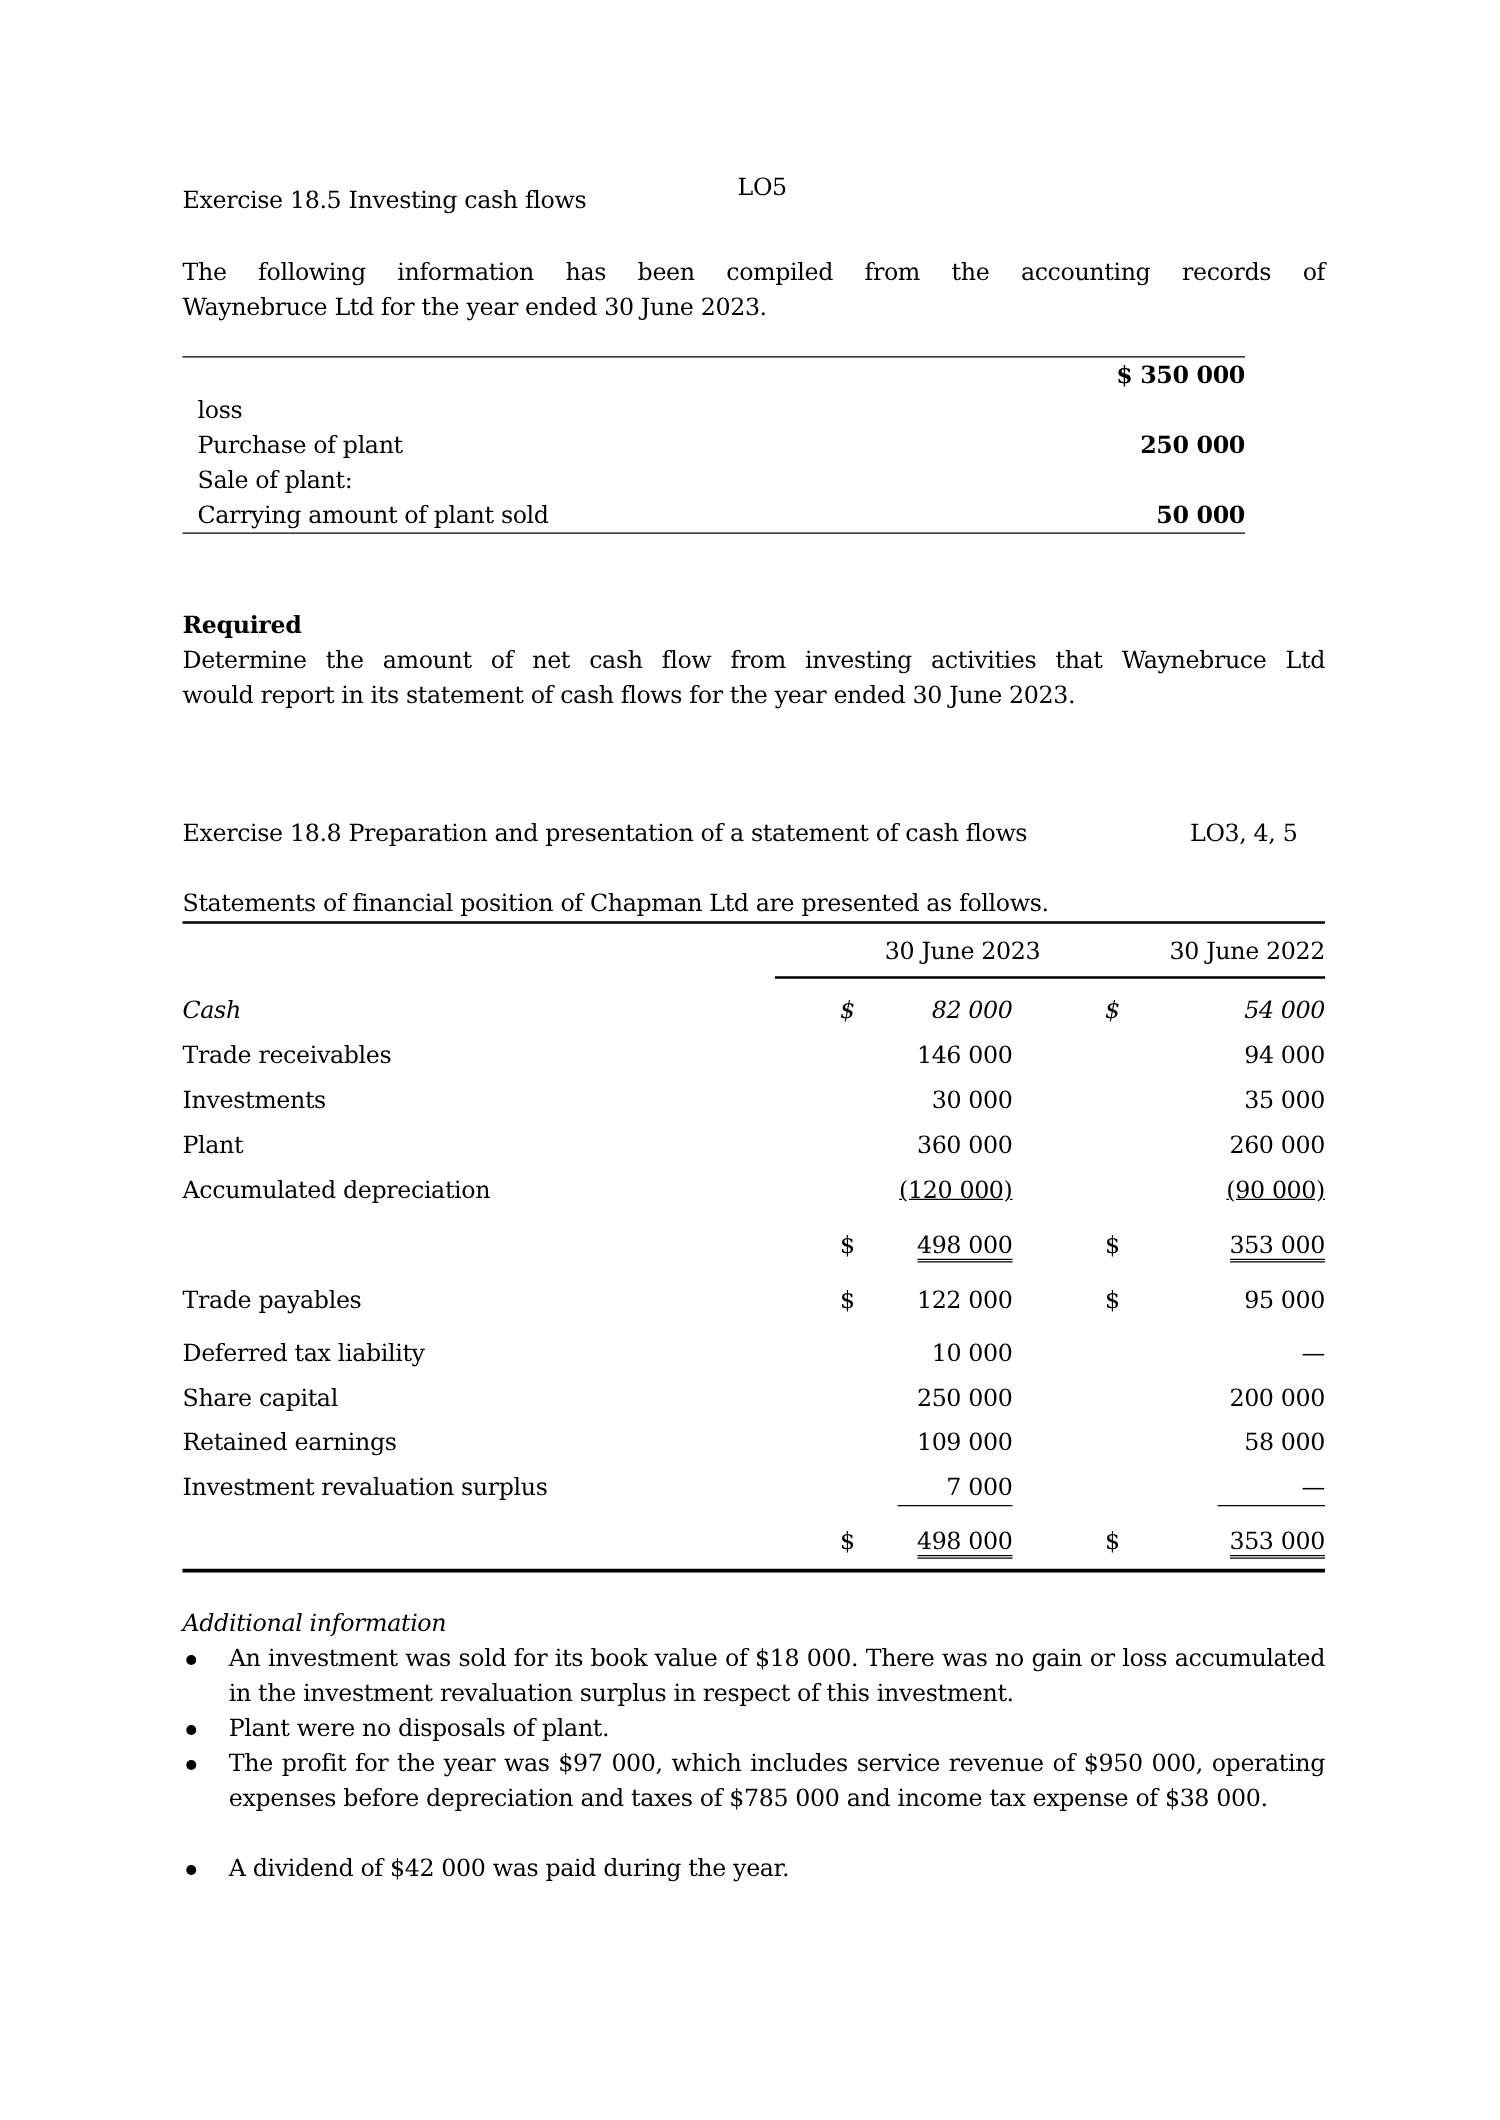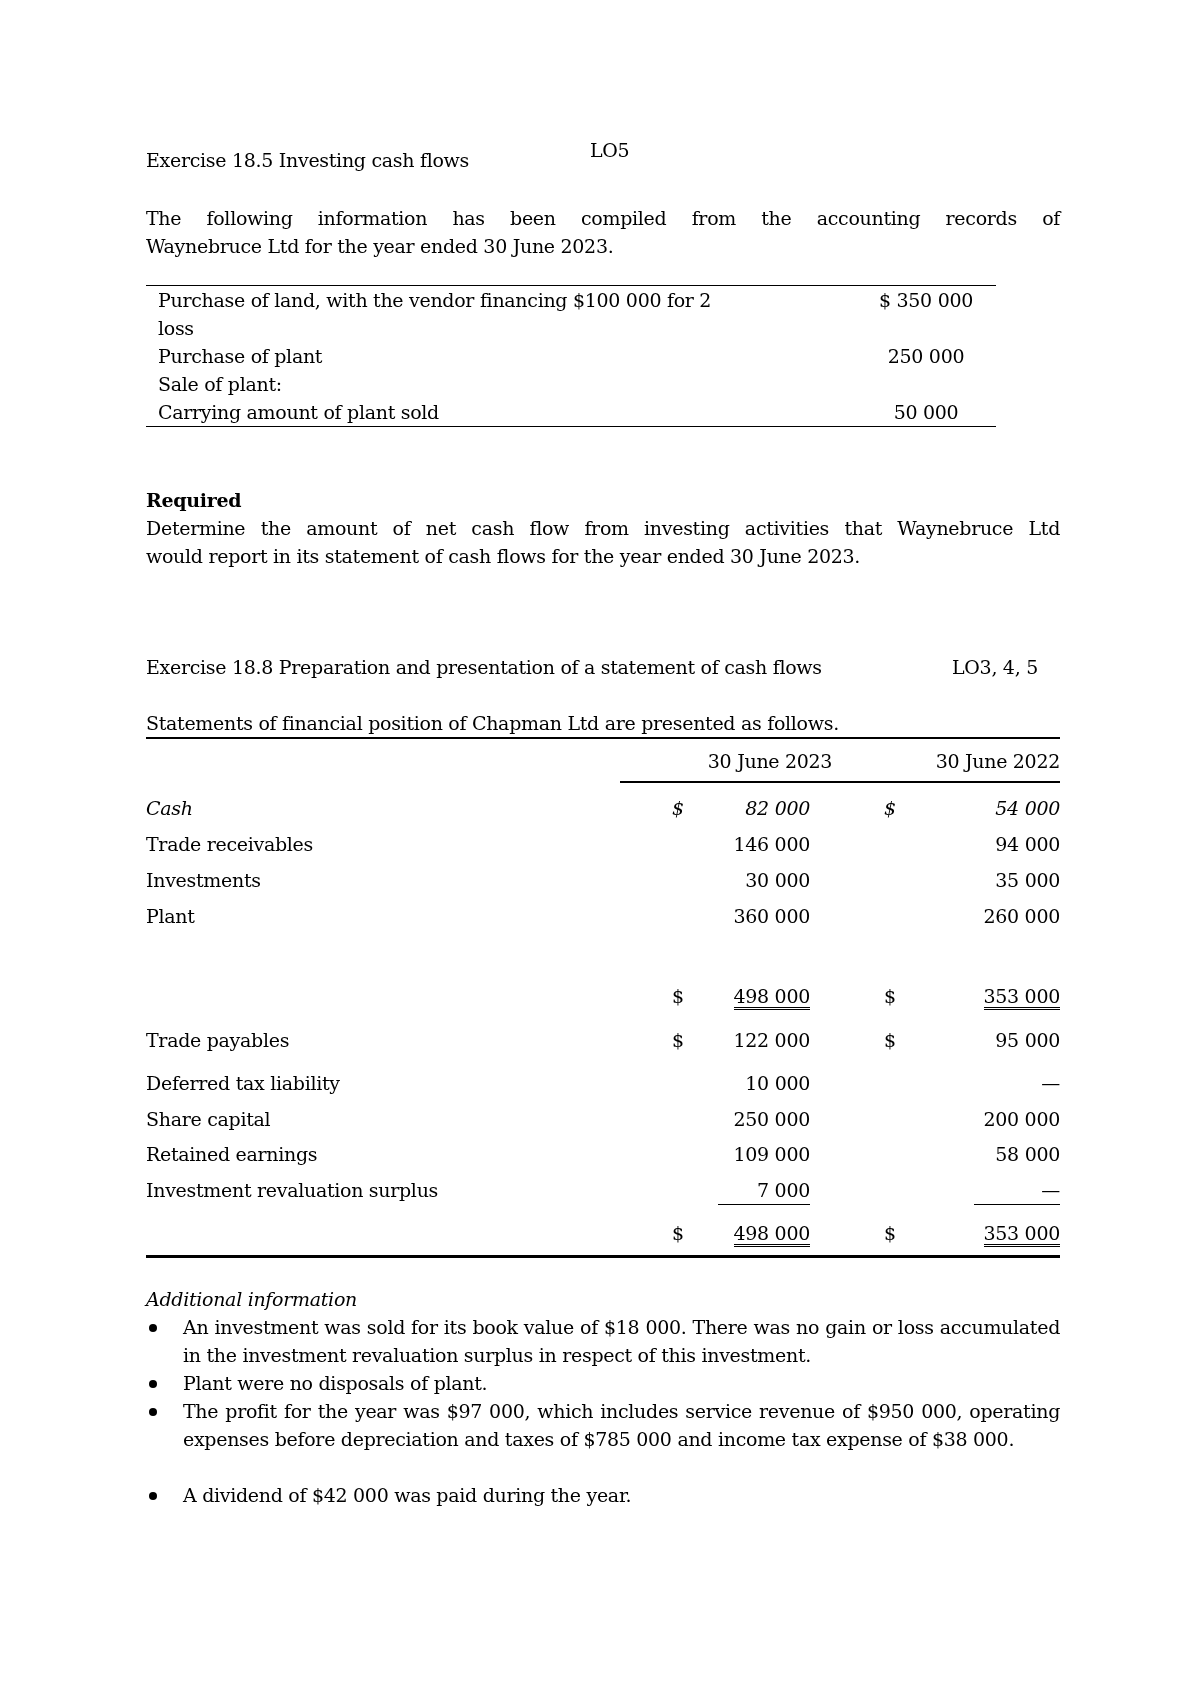--- a/index.html
+++ b/index.html
@@ -6,21 +6,21 @@
   body { width: 1200px; height: 1696px; position: relative; overflow: hidden;
          font-family: "DejaVu Serif", "Liberation Serif", serif; color: #000; }
   .page { position: absolute; left: 0; top: 0; width: 1200px; height: 1696px; }
   .txt { position: absolute; font-size: 19px; line-height: 28px; white-space: nowrap; letter-spacing: -0.3px; }
   .just { position: absolute; font-size: 19px; line-height: 28px; text-align: justify; text-align-last: justify; letter-spacing: -0.3px; }
 
   
   .t1 { position: absolute; left: 146px; top: 285px; width: 850px; border-top: 1.5px solid #000; border-bottom: 1.5px solid #000; }
   .t1-row { position: relative; height: 28px; font-size: 19px; line-height: 28px; letter-spacing: -0.3px; }
   .t1-label { position: absolute; left: 12px; white-space: nowrap; }
-  .t1-val { position: absolute; right: 0; width: 140px; text-align: center; white-space: nowrap; }
+  .t1-val { position: absolute; right: 0; width: 140px; text-align: right; white-space: nowrap; font-weight: bold; }
 
   
   .t2-title { position: absolute; left: 146px; top: 709px; width: 914px; font-size: 19px; line-height: 28px; letter-spacing: -0.3px; border-bottom: 2px solid #000; white-space: nowrap; }
   .hdr { position: absolute; top: 747px; font-size: 19px; line-height: 28px; text-align: center; letter-spacing: -0.3px; white-space: nowrap; }
   .hdr-rule { position: absolute; left: 620px; top: 781px; width: 440px; border-top: 2px solid #000; }
   .t2-row { position: absolute; left: 146px; width: 914px; height: 28px; font-size: 19px; line-height: 28px; letter-spacing: -0.3px; }
   .t2-label { position: absolute; left: 0; white-space: nowrap; }
   .cur1 { position: absolute; left: 526px; }
   .val1 { position: absolute; right: 250px; width: 160px; text-align: right; white-space: nowrap; }
   .cur2 { position: absolute; left: 738px; }
@@ -41,21 +41,20 @@
 <div class="page">
 
   <div class="txt" style="left:146px; top:146px;">Exercise 18.5 Investing cash flows</div>
   <div class="txt" style="left:590px; top:136px;">LO5</div>
 
   <div class="just" style="left:146px; top:204px; width:914px;">The following information has been compiled from the accounting records of</div>
   <div class="txt" style="left:146px; top:232px;">Waynebruce Ltd for the year ended 30 June 2023.</div>
 
   <div class="t1">
     <div class="t1-row">
-      <span class="t1-label">Purchase of land, with the vendor financing $100 000 for 2</span>
       <span class="t1-val" style="right:0;">$ 350 000</span>
     </div>
     <div class="t1-row">
       <span class="t1-label">loss</span>
       <span class="t1-val"></span>
     </div>
     <div class="t1-row">
       <span class="t1-label">Purchase of plant</span>
       <span class="t1-val">250 000</span>
     </div>
@@ -96,20 +95,25 @@
   </div>
   <div class="t2-row" style="top:866px;">
     <span class="t2-label">Investments</span>
     <span class="val1">30 000</span>
     <span class="val2">35 000</span>
   </div>
   <div class="t2-row" style="top:902px;">
     <span class="t2-label">Plant</span>
     <span class="val1">360 000</span>
     <span class="val2">260 000</span>
+  </div>
+  <div class="t2-row" style="top:938px;">
+    <span class="t2-label">Accumulated depreciation</span>
+    <span class="val1"><span class="u">(120 000)</span></span>
+    <span class="val2"><span class="u">(90 000)</span></span>
   </div>
   <div class="t2-row" style="top:982px;">
     <span class="cur1">$</span>
     <span class="val1"><span class="uu">498 000</span></span>
     <span class="cur2">$</span>
     <span class="val2"><span class="uu">353 000</span></span>
   </div>
   <div class="t2-row" style="top:1026px;">
     <span class="t2-label">Trade payables</span>
     <span class="cur1">$</span>

